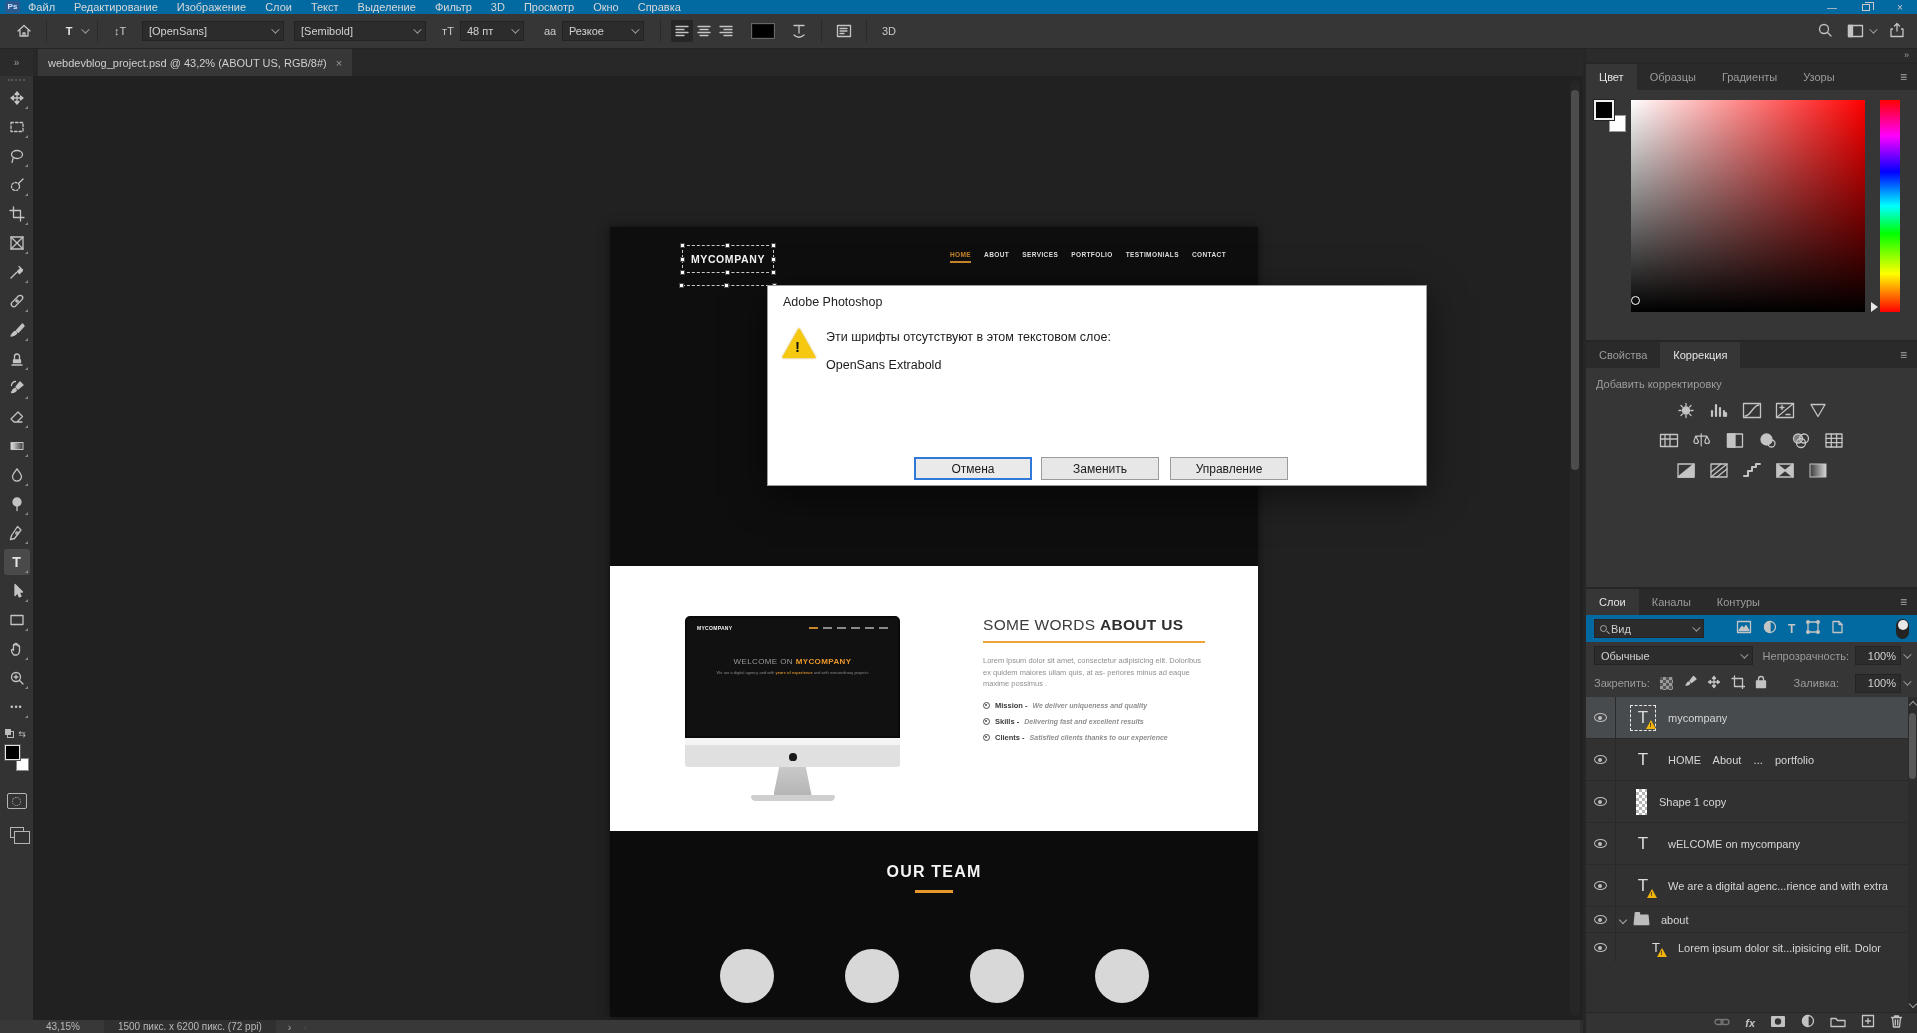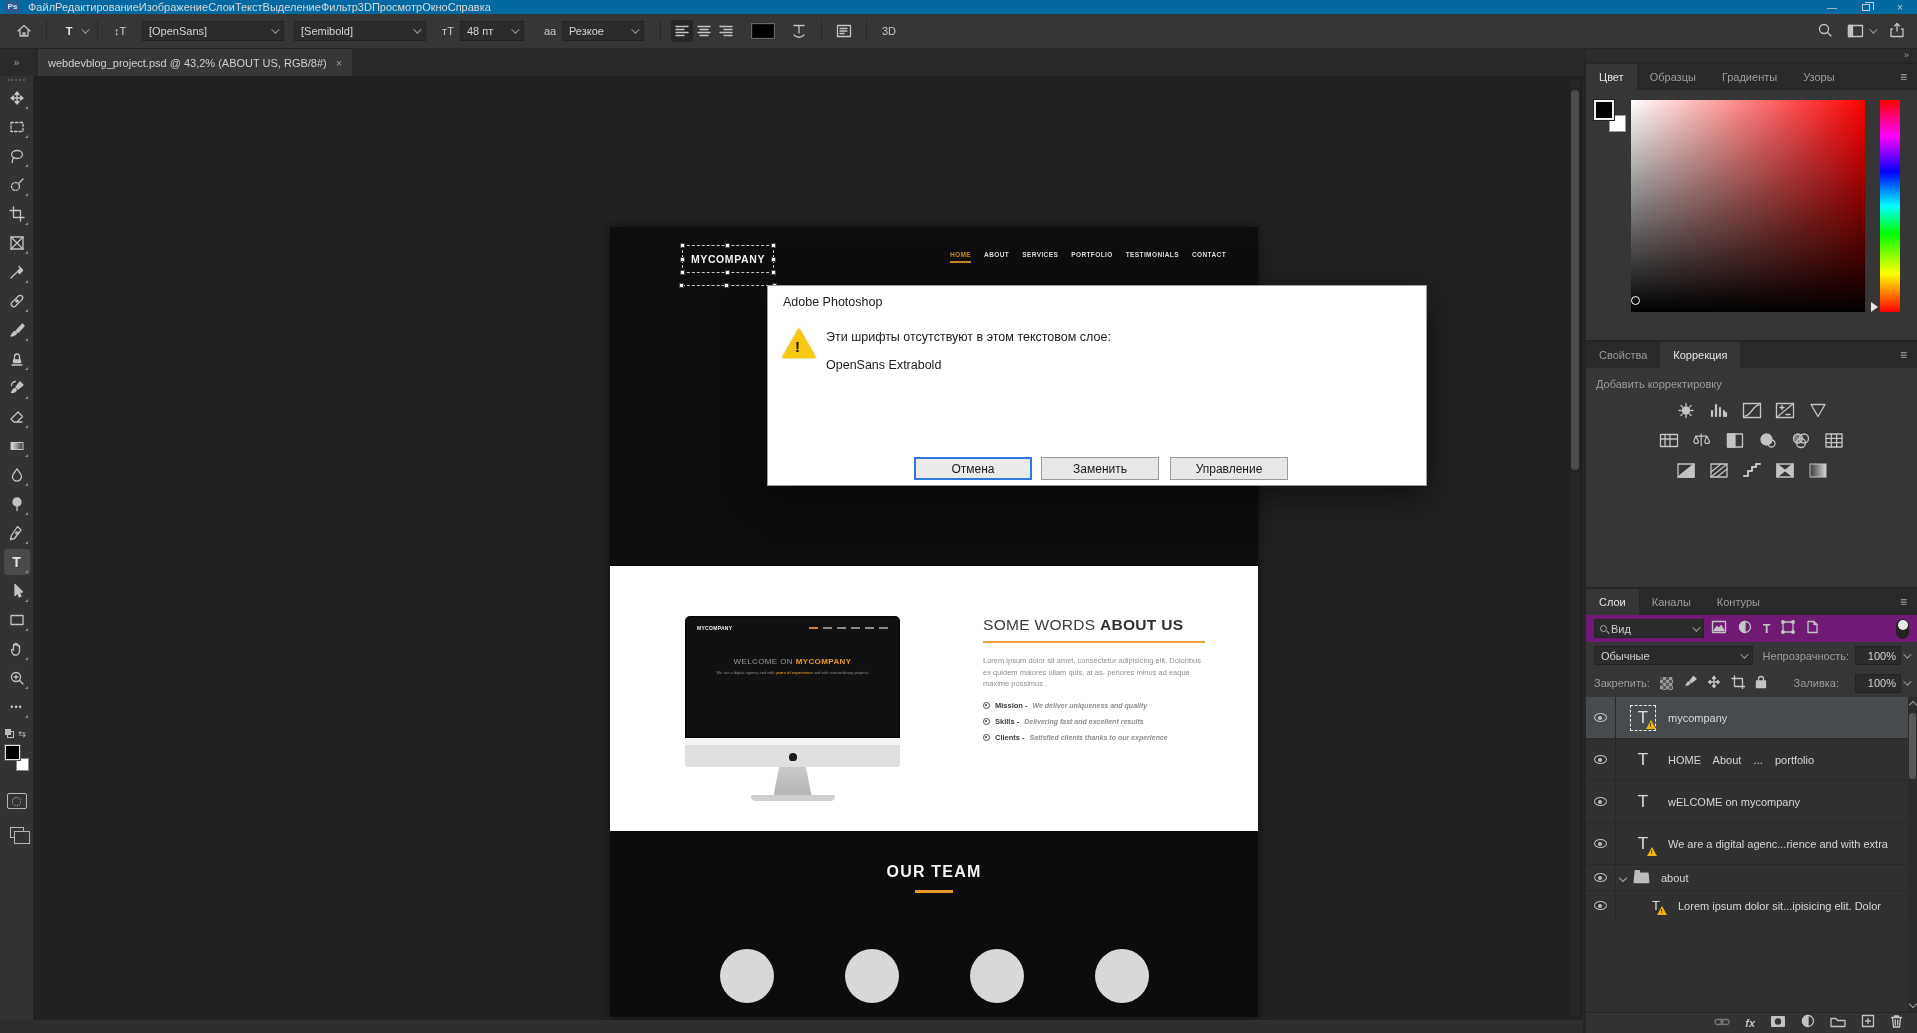--- a/index.html
+++ b/index.html
@@ -3,21 +3,21 @@
 <meta charset="utf-8">
 <style>
   * { margin:0; padding:0; box-sizing:border-box; }
   html,body { background:#191919; }
   body { font-family:"Liberation Sans", sans-serif; }
   .app { position:relative; width:1917px; height:1033px; background:#2e2e2e; overflow:hidden; color:#cfcfcf; }
 
   
   .menubar { position:absolute; left:0; top:0; right:0; height:14px; background:#0369a1; display:flex; align-items:center; font-size:11px; color:#d8d8d8; }
   .ps-logo { width:15px; height:12px; background:#2d5a8e; color:#cfe3ff; font-size:8px; font-weight:bold; text-align:center; line-height:12px; border-radius:2px; margin:0 8px 0 5px; }
-  .menus { display:flex; }
+  .menus { display:flex; gap:19px; }
   .menus span { cursor:default; }
   .winctrl { margin-left:auto; display:flex; }
   .winctrl > div { width:34px; height:14px; display:flex; align-items:center; justify-content:center; color:#c9c9c9; font-size:10px; }
   .restore-glyph { width:8px; height:7px; border:1px solid #c9c9c9; position:relative; }
   .restore-glyph:before { content:''; position:absolute; left:2px; top:-3px; width:8px; height:7px; border:1px solid #c9c9c9; border-bottom:none; border-left:none; }
 
   
   .optionsbar { position:absolute; left:0; top:14px; right:0; height:35px; background:#363636; border-bottom:1px solid #242424; display:flex; align-items:center; font-size:11px; }
   .ob-sep { width:1px; height:22px; background:#2a2a2a; margin:0 10px; }
   .ob-icon { display:flex; align-items:center; justify-content:center; min-width:24px; height:24px; color:#c9c9c9; }
@@ -142,21 +142,21 @@
     background:linear-gradient(to bottom, rgba(0,0,0,0), #000), linear-gradient(to right, #ffffff, #ff0000); }
   .picker-ring { position:absolute; left:45px; top:206px; width:9px; height:9px; border:1.5px solid #fff; border-radius:50%; }
   .huestrip { position:absolute; left:294px; top:10px; width:20px; height:212px;
     background:linear-gradient(to bottom, #ff0000 0%, #ff00ff 17%, #0000ff 34%, #00ffff 50%, #00ff00 63%, #ffff00 82%, #ff0000 100%); }
   .hue-arrow { position:absolute; left:285px; top:212px; width:0; height:0; border-top:5px solid transparent; border-bottom:5px solid transparent; border-left:7px solid #e8e8e8; }
 
   .adj-label { position:absolute; left:10px; top:10px; font-size:11px; color:#9c9c9c; }
   .arow { position:absolute; left:0; right:0; display:flex; justify-content:center; gap:13px; }
   .arow.r1 { top:34px; } .arow.r2 { top:64px; } .arow.r3 { top:94px; }
 
-  .lay-filter { height:27px; background:#701a75; display:flex; align-items:center; padding:0 8px; gap:1px;justify-content:flex-end; }
+  .lay-filter { height:27px; background:#0369a1; display:flex; align-items:center; padding:0 8px; gap:26px;justify-content:flex-end; }
   .fcombo { width:110px; height:19px; background:#2c2c2c; border:1px solid #242424; display:flex; align-items:center; padding:0 5px; gap:4px; font-size:11px; color:#cdcdcd; }
   .mag { width:7px; height:7px; border:1.4px solid #a8a8a8; border-radius:50%; position:relative; flex:none; }
   .mag:before { content:''; position:absolute; left:5px; top:6px; width:4px; height:1.4px; background:#a8a8a8; transform:rotate(45deg); }
   .ficons { display:flex; gap:11px; align-items:center; margin-left:6px; }
   .f-T { font-size:12px; font-weight:bold; color:#c4c4c4; }
   .toggle { margin-left:auto; width:13px; height:20px; background:#232323; border-radius:7px; position:relative; }
   .toggle:before { content:''; position:absolute; left:1.5px; top:1.5px; width:10px; height:10px; background:#e8e8e8; border-radius:50%; }
   .lay-blend { height:27px; background:#363636; display:flex; align-items:center; padding:0 8px; font-size:11px; }
   .blcombo { width:184px; height:19px; }
   .lay-lock { height:28px; background:#363636; display:flex; align-items:center; padding:0 8px; font-size:11px; gap:10px; }
@@ -558,20 +558,26 @@
     <div class="warn-tri">
         <span>!</span>
       </div>
     <div class="dlg-l1">Эти шрифты отсутствуют в этом текстовом слое:</div>
     <div class="dlg-font">OpenSans Extrabold</div>
     <button class="dlg-btn focus" style="left:146px">Отмена</button>
     <button class="dlg-btn" style="left:273px">Заменить</button>
     <button class="dlg-btn" style="left:402px">Управление</button>
   </div>
 
+  <div class="statusbar">
+    <span class="zoomv">43,15%</span>
+    <span class="docinfo">1500 пикс. x 6200 пикс. (72 ppi)</span>
+    <span class="sb-ar">›</span>
+    <span class="sb-ar dim">‹</span>
+  </div>
 
   <aside class="panels">
     <div class="pcollapse">»</div>
 
     <div class="panel" style="height:278px">
       <div class="ptabs">
         <span class="ptab active">Цвет</span>
         <span class="ptab">Образцы</span>
         <span class="ptab">Градиенты</span>
         <span class="ptab">Узоры</span>
@@ -764,20 +770,27 @@
             </span>
           <span class="lthumb">
               <span class="T">T</span>
             </span>
           <span class="lname">HOME    About    ...    portfolio</span>
         </div>
         <div class="lrow h42">
           <span class="eyec">
               <span class="eye"></span>
             </span>
+          <span class="shape-thumb"></span>
+          <span class="lname">Shape 1 copy</span>
+        </div>
+        <div class="lrow h42">
+          <span class="eyec">
+              <span class="eye"></span>
+            </span>
           <span class="lthumb">
               <span class="T">T</span>
             </span>
           <span class="lname">wELCOME on mycompany</span>
         </div>
         <div class="lrow h42">
           <span class="eyec">
               <span class="eye"></span>
             </span>
           <span class="lthumb">

